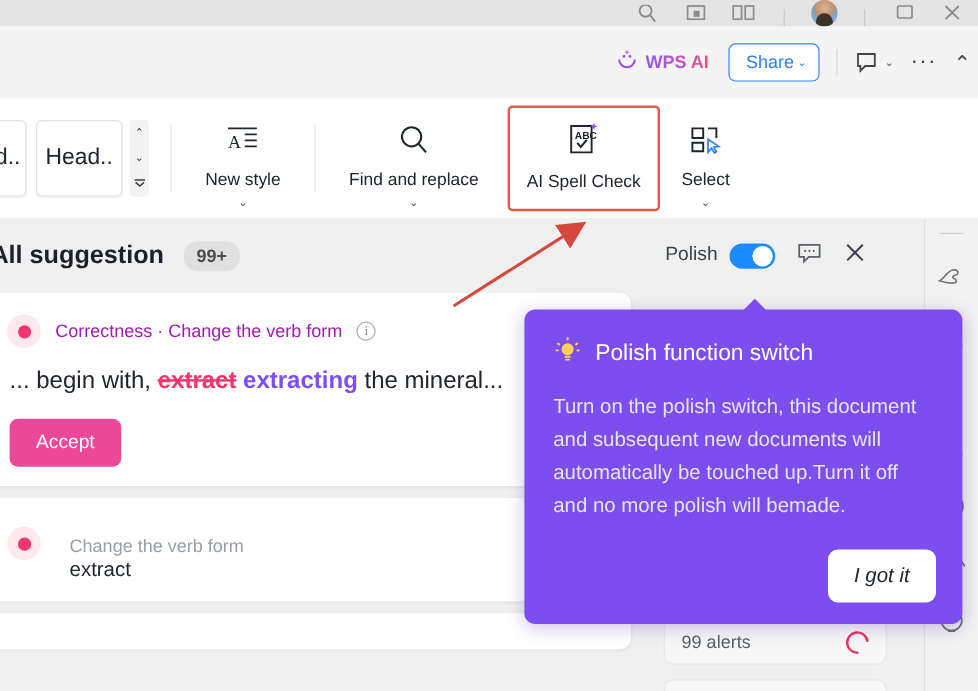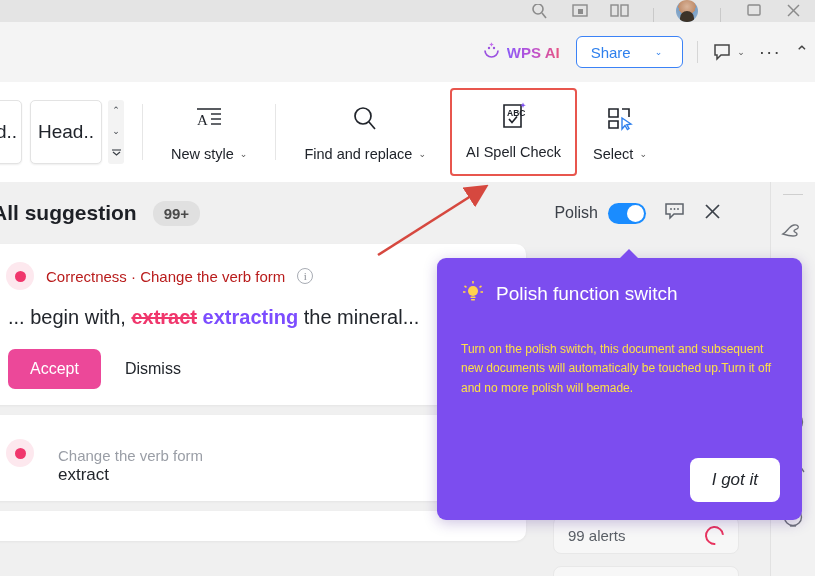--- a/index.html
+++ b/index.html
@@ -41,23 +41,23 @@
     display: flex; align-items: center; gap: 6px;
     margin-right: 16px; cursor: pointer;
   }
   .wpsai-label {
     font-size: 15px; font-weight: bold;
     background: linear-gradient(90deg, #8b5cf6 0%, #b84fd6 45%, #e8547f 100%);
     -webkit-background-clip: text; background-clip: text;
     -webkit-text-fill-color: transparent; color: #b84fd6;
   }
   .share-btn {
-    height: 32px; padding: 0 20px 0 14px; border: 1px solid #3b82f6;
+    height: 32px; padding: 0 10px 0 14px; border: 1px solid #3b82f6;
     border-radius: 6px; color: #2f80ed; background: #fff;
-    font-size: 15px; display: flex; align-items: center; gap: 24px;
+    font-size: 15px; display: flex; align-items: center; gap: 3px;
     cursor: pointer;
   }
   .bar2-sep { width: 1px; height: 22px; background: #d6d6d6; margin: 0 14px; }
   .bar2-right { display: flex; align-items: center; gap: 14px; padding-right: 6px; }
   .icon-btn { display: flex; align-items: center; gap: 5px; cursor: pointer; color: #444; }
 
   
   .ribbon {
     position: absolute; left: 0; top: 82px; width: 815px; height: 100px;
     background: #fff;
@@ -83,21 +83,21 @@
   .carrow { font-size: 9px; color: #3a3f46; line-height: 1; }
 
   .rib-sep { width: 1px; height: 56px; background: #e6e6e6; margin: 0 18px; }
 
   .rib-item {
     min-width: 64px; height: 76px; padding: 8px 10px 6px;
     display: flex; flex-direction: column; align-items: center;
     justify-content: flex-start; gap: 10px; cursor: pointer; position: relative;
   }
   .rib-ico { height: 34px; display: flex; align-items: center; justify-content: center; }
-  .rib-lbl { font-size: 14.5px; color: #20242b; display: flex; align-items: center; gap: 6px; white-space: nowrap; }
+  .rib-lbl { font-size: 14.5px; color: #20242b; display: flex; align-items: center; gap: 6px; white-space: nowrap; flex-direction: column; }
   .caret { font-size: 9px; color: #555; }
   .rib-highlight { outline: 2px solid #e8564e; outline-offset: 0; border-radius: 2px; }
 
   
   .panel {
     position: absolute; left: 0; top: 182px; width: 770px; height: 394px;
     background: #f0f0f0;
   }
   .panel-head {
     height: 62px; display: flex; align-items: center; padding: 0 16px 0 0;
@@ -127,21 +127,21 @@
     background: #fff; border-radius: 10px; margin-bottom: 10px;
     margin-left: -12px; width: 538px; padding: 18px 0 16px 18px;
     box-shadow: 0 1px 3px rgba(0,0,0,.05);
   }
   .card-top { display: flex; align-items: center; gap: 12px; }
   .dot-halo {
     width: 28px; height: 28px; border-radius: 50%; background: #fde8ee;
     display: flex; align-items: center; justify-content: center; flex: none;
   }
   .dot { width: 11px; height: 11px; border-radius: 50%; background: #f0366c; }
-  .card-cat { font-size: 15px; color: #b91c1c; text-align: center; }
+  .card-cat { font-size: 15px; color: #a21caf; text-align: center; }
   .info-ico {
     width: 16px; height: 16px; border-radius: 50%; border: 1.3px solid #a8acb4;
     font-size: 11px; color: #8a8e96; display: flex; align-items: center;
     justify-content: center; font-family: "Liberation Serif", serif;
     cursor: pointer; flex: none;
   }
   .card-sent { font-size: 20px; color: #22262c; margin: 16px 0 0 2px; white-space: nowrap; }
   .strike { color: #f0366c; font-weight: bold; text-decoration: line-through; }
   .repl { color: #7c4dff; font-weight: bold; }
   .card-actions { display: flex; align-items: center; gap: 10px; margin: 20px 0 0 2px; }
@@ -193,21 +193,21 @@
     padding: 22px 24px 18px 24px; z-index: 20;
     box-shadow: 0 3px 14px rgba(60,20,140,.25);
   }
   .tip-arrow {
     position: absolute; left: 182px; top: -9px; width: 0; height: 0;
     border-left: 10px solid transparent; border-right: 10px solid transparent;
     border-bottom: 10px solid #7c4def;
   }
   .tip-head { display: flex; align-items: center; gap: 11px; }
   .tip-title { font-size: 19px; font-weight: normal; }
-  .tip-body { font-size: 12px; line-height: 1.62; margin-top: 32px; color: #fde047; }
+  .tip-body { font-size: 17px; line-height: 1.62; margin-top: 16px; color: #e5e5e5; }
   .gotit {
     position: absolute; right: 22px; bottom: 18px;
     background: #fff; color: #22262c; border: none; border-radius: 8px;
     font-size: 17px; padding: 12px 22px; cursor: pointer; font-style: italic;
   }
 </style>
 </head>
 <body>
 
 <div id="root">
@@ -390,21 +390,20 @@
               <span class="dot"></span>
             </span>
           <span class="card-cat">Correctness · Change the verb form</span>
           <span class="info-ico">i</span>
         </div>
         <div class="card-sent">
           <span>... begin with, </span><span class="strike">extract</span> <span class="repl">extracting</span><span> the mineral...</span>
         </div>
         <div class="card-actions">
           <button class="accept-btn">Accept</button>
-          <button class="dismiss-btn">Dismiss</button>
         </div>
       </div>
 
       <div class="card" style="padding:16px 0 16px 18px">
         <div class="card-top" style="align-items:flex-start">
           <span class="dot-halo" style="margin-top:8px">
               <span class="dot"></span>
             </span>
           <span class="card2-txt">
             <span class="card2-cat">Change the verb form</span><br>

